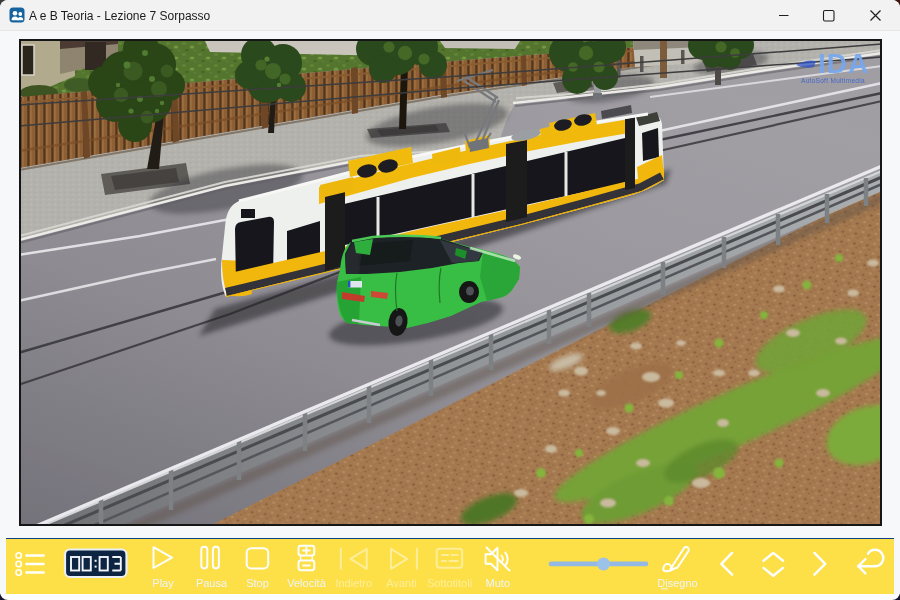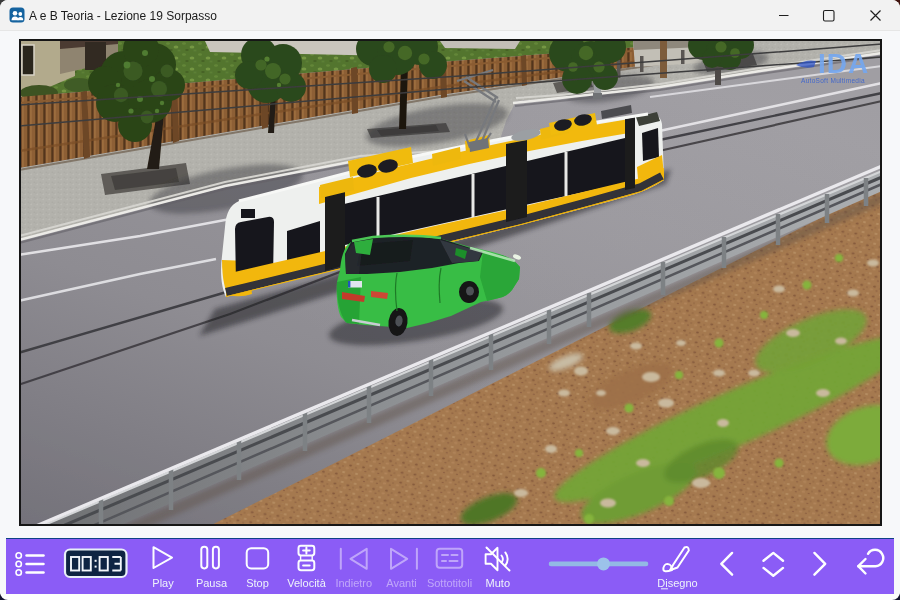--- a/index.html
+++ b/index.html
@@ -1,41 +1,41 @@
 <!DOCTYPE html>
 <html><head><meta charset="utf-8"><style>
 html,body{margin:0;padding:0;width:900px;height:600px;overflow:hidden;background:#fff;font-family:"Liberation Sans",sans-serif}
 #corners div{position:absolute;width:9px;height:9px;z-index:0}
 #win{position:absolute;left:0;top:0;width:900px;height:600px;background:#fdfdfd;border-radius:8px;overflow:hidden;z-index:1}
 #titlebar{position:absolute;left:0;top:0;width:900px;height:30px;background:#f2f2f2;border-bottom:1px solid #e6e6e6}
 #title{position:absolute;left:29px;top:8.5px;font-size:12px;color:#1b1b1b;letter-spacing:0}
 #content{position:absolute;left:0;top:31px;width:900px;height:563px;background:#f7f8fa}
 #video{position:absolute;left:19px;top:8px;width:859px;height:483px;border:2px solid #161616;background:#9c9aa0}
-#bbar{position:absolute;left:6px;top:538px;width:888px;height:56px;background:#8b5cf6;border-top:1px solid #0f4186;box-sizing:border-box;z-index:2}
+#bbar{position:absolute;left:6px;top:538px;width:888px;height:56px;background:#fde047;border-top:1px solid #0f4186;box-sizing:border-box;z-index:2}
 </style></head>
 <body>
 <div id="corners">
   <div style="left:0;top:0;background:#3a3a3a"></div>
   <div style="left:891px;top:0;background:#41140f"></div>
   <div style="left:0;top:591px;background:#14142e"></div>
   <div style="left:891px;top:591px;background:#14142e"></div>
 </div>
 <div id="win">
   <div id="titlebar">
     <svg width="900" height="30" style="position:absolute;left:0;top:0">
       <rect x="9.5" y="7.5" width="15" height="15" rx="3.5" fill="#15639f"></rect>
       <circle cx="15" cy="13.2" r="2.3" fill="#fff"></circle>
       <path d="M11.5 20.2 Q11.5 16.4 15 16.4 Q18.5 16.4 18.5 20.2 Z" fill="#fff"></path>
       <circle cx="20.3" cy="14" r="1.9" fill="#fff"></circle>
       <path d="M17.6 20.2 Q17.6 17 20.4 17 Q23.2 17 23.2 20.2 Z" fill="#fff"></path>
       <line x1="779" y1="15.5" x2="788.5" y2="15.5" stroke="#1f1f1f" stroke-width="1.1"></line>
       <rect x="823.5" y="10.5" width="10.5" height="10.5" rx="1.5" fill="none" stroke="#1f1f1f" stroke-width="1.1"></rect>
       <path d="M870.5 10.5 L880.5 20.5 M880.5 10.5 L870.5 20.5" stroke="#1f1f1f" stroke-width="1.2"></path>
     </svg>
-    <div id="title">A e B Teoria - Lezione 19 Sorpasso</div>
+    <div id="title">A e B Teoria - Lezione 7 Sorpasso</div>
   </div>
   <div id="content">
     <div id="video">
 <svg width="859" height="483" viewBox="0 0 859 483" style="position:absolute;left:0;top:0">
 <defs>
 <pattern id="sw" width="6" height="5" patternUnits="userSpaceOnUse">
  <rect width="6" height="5" fill="#b3b2ac"></rect>
  <circle cx="1.2" cy="1.2" r="0.7" fill="#aaa9a3"></circle>
  <circle cx="4.2" cy="3.4" r="0.8" fill="#bcbbb5"></circle>
  <circle cx="3" cy="2" r="0.5" fill="#a5a49e"></circle>

